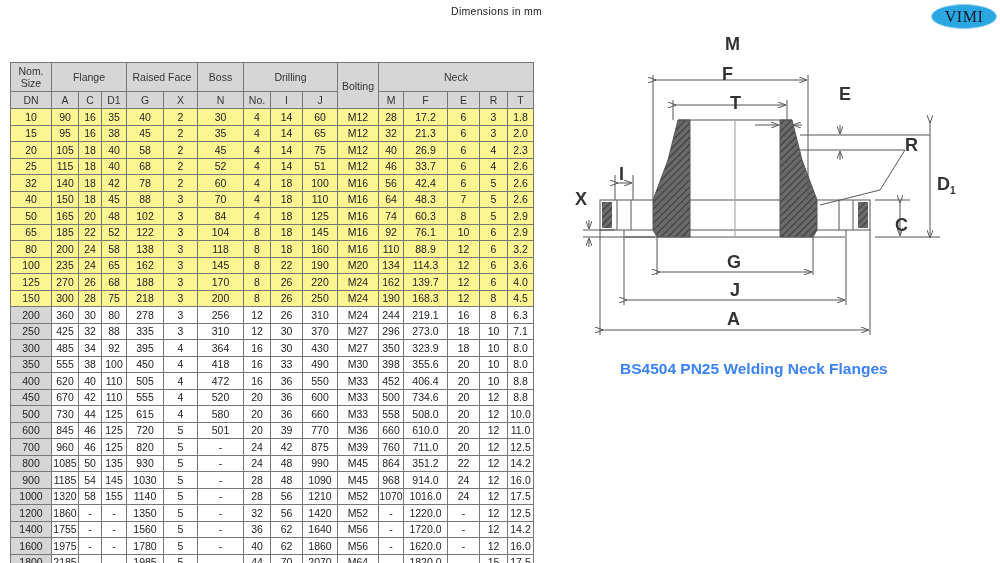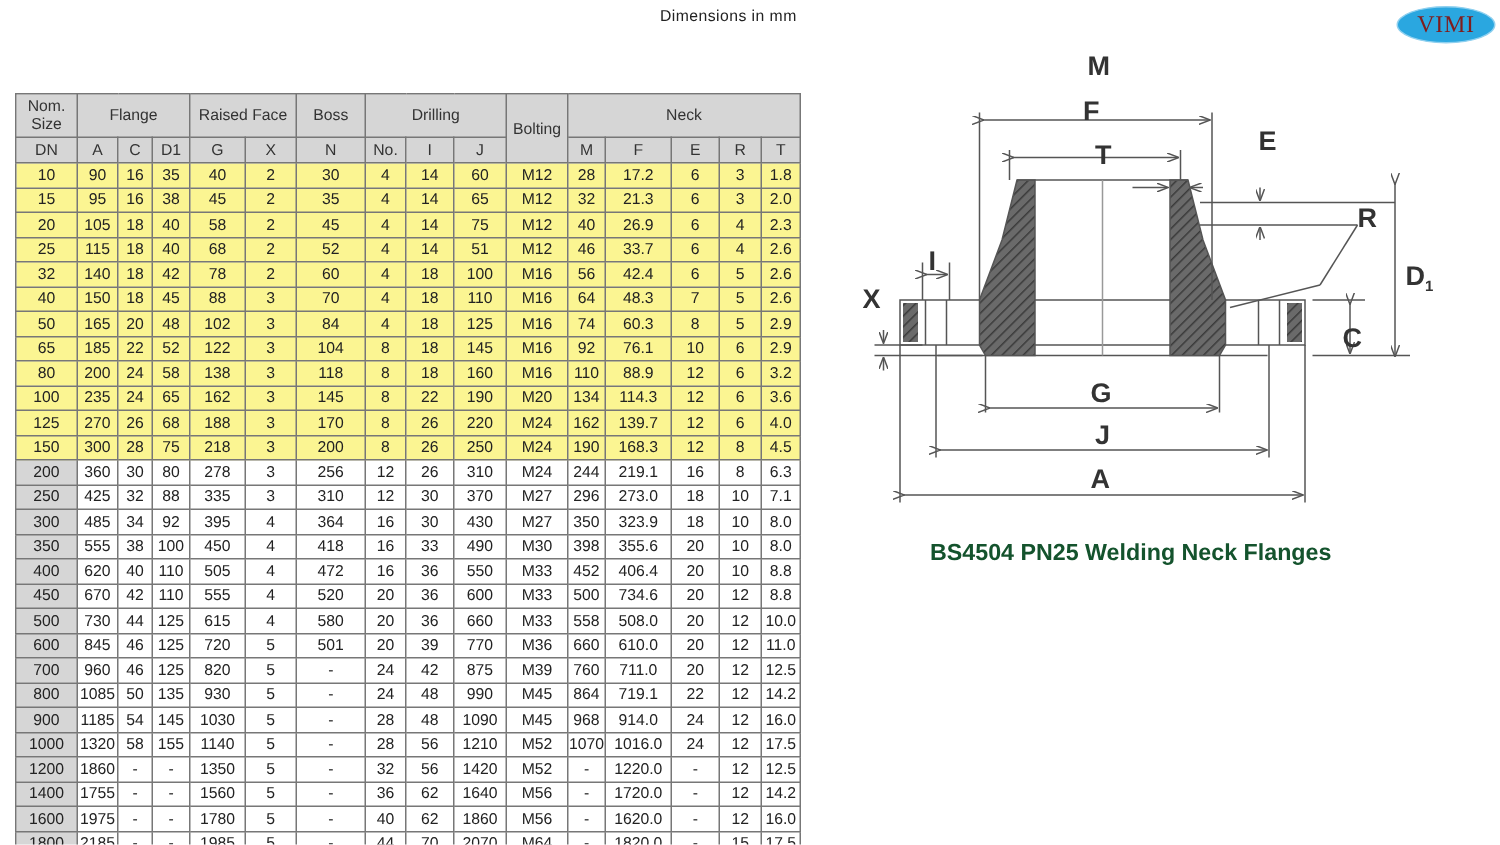--- a/index.html
+++ b/index.html
@@ -1,30 +1,30 @@
 <!DOCTYPE html>
 <html><head>
 <meta charset="utf-8">
 <style>
   html, body { margin:0; padding:0; }
   body { width:1000px; height:563px; background:#ffffff; position:relative; overflow:hidden; font-family:"Liberation Sans", sans-serif; }
-  .dims-note { position:absolute; left:440px; top:5px; font-size:10.5px; color:#222; letter-spacing:0.3px; }
+  .dims-note { position:absolute; left:451px; top:5px; font-size:10.5px; color:#222; letter-spacing:0.3px; }
   table.spec { position:absolute; left:10px; top:23px; border-collapse:collapse; font-size:10.5px; color:#222;margin-top:39px; }
   table.spec td, table.spec th { border:1px solid #777; text-align:center; padding:0; height:15.5px; font-weight:normal; }
   table.spec thead th { background:#d6d6d6; color:#333; }
   table.spec thead tr.group th { height:28px; line-height:12px; }
   table.spec thead tr.sub th { height:16px; }
   table.spec tbody tr.yel td { background:#fbf592; }
   table.spec tbody tr.wht td { background:#ffffff; }
   table.spec tbody tr.wht td.dn { background:#d6d6d6; }
   table.spec tbody tr.yel td.dn { background:#fbf592; }
   .logo { position:absolute; left:931px; top:4px; width:66px; height:25px; border-radius:50%; background:#2aa7e0; border:1.5px solid #8fd0ef; box-sizing:border-box; display:flex; align-items:center; justify-content:center; }
-  .logo span { color:#7f1d1d; font-family:"Liberation Serif", serif; font-size:16px; letter-spacing:0.5px; }
+  .logo span { color:#0f172a; font-family:"Liberation Serif", serif; font-size:16px; letter-spacing:0.5px; }
   .diagram { position:absolute; left:575px; top:25px; }
-  .caption { position:absolute; left:620px; top:360px; font-size:15.5px; font-weight:bold; color:#14532d; }
+  .caption { position:absolute; left:620px; top:360px; font-size:15.5px; font-weight:bold; color:#3b82f6; }
   .dim-label { font-family:"Liberation Sans", sans-serif; font-weight:bold; fill:#333; }
 </style>
 </head>
 <body>
 
 <div class="dims-note">Dimensions in mm</div>
 
 <div class="logo">
   <span>VIMI</span>
 </div>
@@ -461,21 +461,21 @@
         <td>50</td>
         <td>135</td>
         <td>930</td>
         <td>5</td>
         <td>-</td>
         <td>24</td>
         <td>48</td>
         <td>990</td>
         <td>M45</td>
         <td>864</td>
-        <td>719.1</td>
+        <td>351.2</td>
         <td>22</td>
         <td>12</td>
         <td>14.2</td>
       </tr>
       <tr class="wht">
         <td class="dn">900</td>
         <td>1185</td>
         <td>54</td>
         <td>145</td>
         <td>1030</td>

